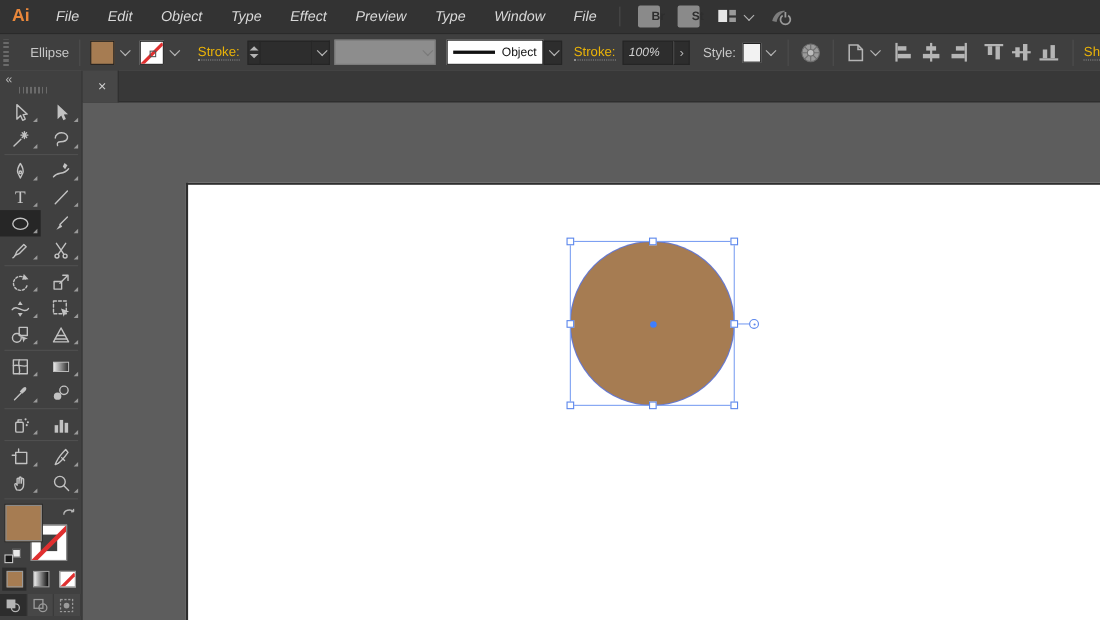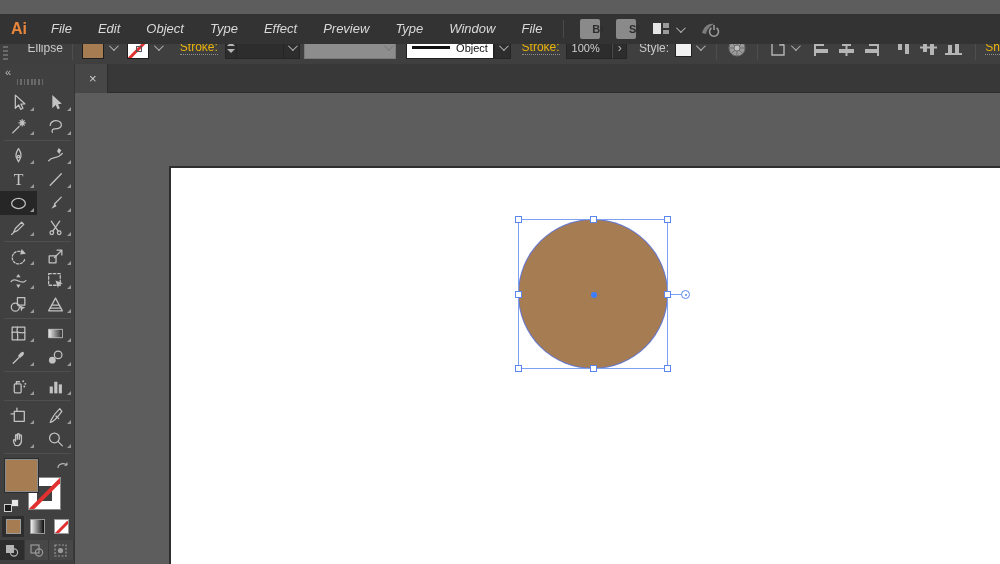--- a/index.html
+++ b/index.html
@@ -1,21 +1,21 @@
 <!DOCTYPE html>
 <html><head>
 <meta charset="utf-8">
 <style>
   * { margin:0; padding:0; box-sizing:border-box; }
   html,body { width:1000px; height:564px; overflow:hidden; background:#333;
     font-family:"Liberation Sans","DejaVu Sans",sans-serif; }
   .app { position:relative; width:1000px; height:564px; background:#5d5d5d; }
 
   
-  .menubar { position:absolute; left:0; top:14px; width:1000px; height:30px;
+  .menubar { position:absolute; left:0; top:0; width:1000px; height:30px;
     background:#333333; display:flex; align-items:center; z-index:30; }
   .ai-logo { width:38px; text-align:center; font-weight:bold; font-size:16px; color:#E8873B; }
   .menu-item { color:#d9d9d9; font-size:13px; padding:12px 13px; line-height:30px; cursor:default;font-style:italic; }
   .mb-sep { width:1px; height:18px; background:#4a4a4a; margin:0 8px; }
   .sq-btn { width:20px; height:20px; margin:0 8px; background:#8a8a8a; border-radius:2px;
     color:#2e2e2e; font-size:11px; font-weight:bold; display:flex; align-items:center; justify-content:center;padding-left:16px; }
   .chev { display:inline-block; width:7px; height:7px; border-right:1.6px solid #b5b5b5;
     border-bottom:1.6px solid #b5b5b5; transform:rotate(45deg) translateY(-2px); }
   .mb-icon { margin:0 8px; display:flex; align-items:center; gap:6px; }
 
@@ -206,21 +206,21 @@
 
     <div class="brush-prev">
       <div class="brush-line"></div>
       <div class="brush-name">Object</div>
     </div>
     <div class="dd-dark" style="width:18px;">
         <span class="chev"></span>
       </div>
 
     <div class="cb-link" style="margin:0 6px 0 11px;">Stroke:</div>
-    <div class="field" style="width:50px;">100%</div>
+    <div class="field" style="width:50px;font-style:italic;">100%</div>
     <div class="dd-dark" style="width:16px;border-left:1px solid #4a4a4a;color:#b5b5b5;font-size:12px;">›</div>
 
     <div class="cb-label" style="margin:0 6px 0 12px;">Style:</div>
     <div class="white-swatch"></div>
     <div class="chv-btn">
         <span class="chev"></span>
       </div>
 
     <div class="cb-sep"></div>
     <svg class="cb-icon" viewBox="0 0 22 22">

